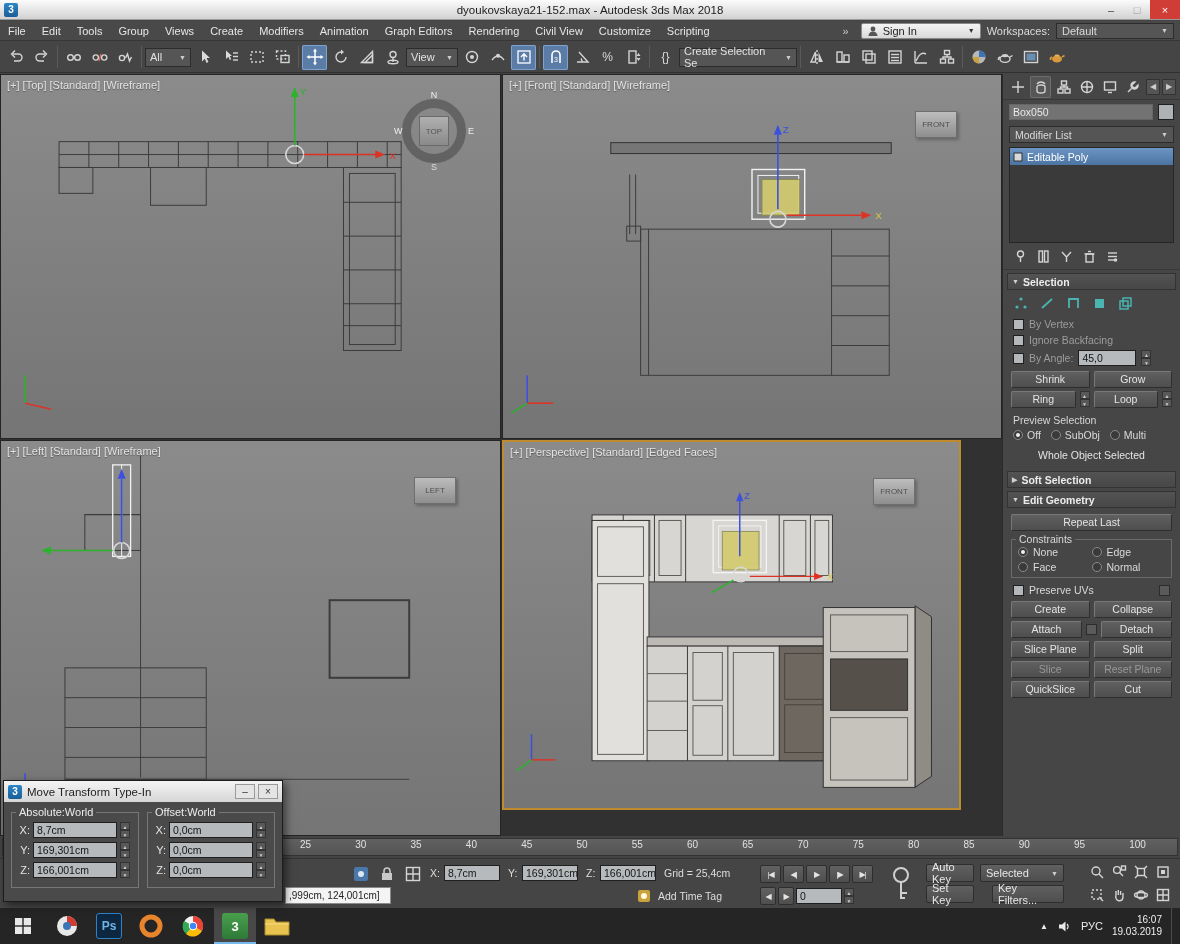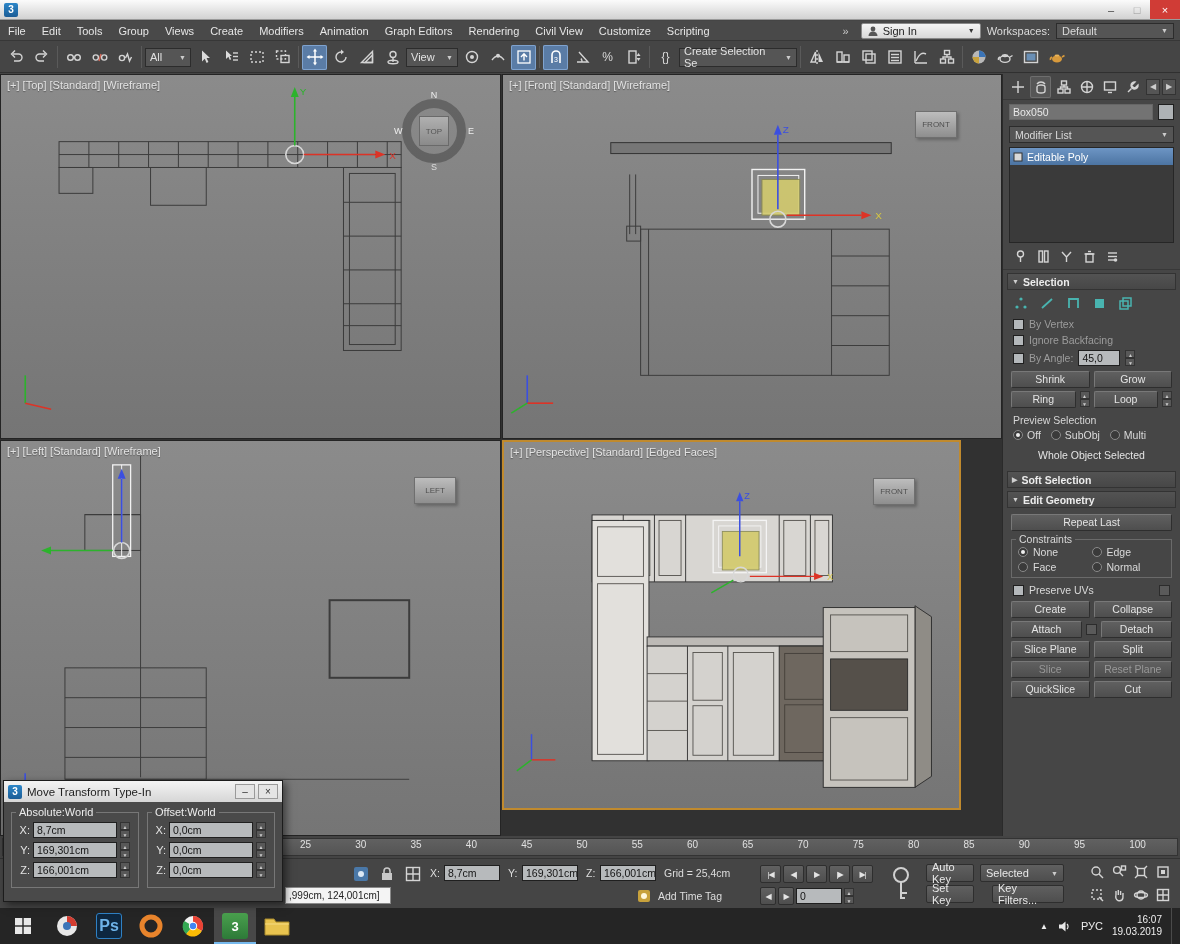--- a/index.html
+++ b/index.html
@@ -135,20 +135,21 @@
   .mrow .mlabel { width:13px; text-align:right; color:#e4e4e4; }
   .mrow .fld { width:84px; }
 </style>
 </head>
 <body>
 
 <div class="titlebar">
   <div class="app-ico">
       <span>3</span>
     </div>
+  <div class="tb-title">dyoukovskaya21-152.max - Autodesk 3ds Max 2018</div>
   <div class="win-btns">
     <div class="wbtn">
         <span>–</span>
       </div>
     <div class="wbtn max">
         <span>□</span>
       </div>
     <div class="wbtn close">
         <span>×</span>
       </div>
@@ -717,21 +718,21 @@
     <span class="cbox"></span>
     <span class="lbl">By Vertex</span>
   </div>
   <div class="crow dim">
     <span class="cbox"></span>
     <span class="lbl">Ignore Backfacing</span>
   </div>
   <div class="crow dim">
     <span class="cbox"></span>
     <span class="lbl">By Angle:</span>
-    <div class="fld" style="width:42px">45,0</div>
+    <div class="fld" style="width:58px">45,0</div>
     <div class="spin">
         <span>▲</span>
         <span>▼</span>
       </div>
   </div>
   <div class="row2">
     <div class="cpbtn">Shrink</div>
     <div class="cpbtn">Grow</div>
   </div>
   <div class="row2">
@@ -973,21 +974,21 @@
       </svg>
   </div>
   <div class="tb-app">
     <svg width="24" height="24" viewBox="0 0 24 24">
         <circle cx="12" cy="12" r="10" fill="#e8e8e8"></circle>
         <path d="M12 2 A10 10 0 0 1 22 12 L12 12 Z" fill="#d23c30"></path>
         <circle cx="12" cy="12" r="4" fill="#3a74b8"></circle>
       </svg>
   </div>
   <div class="tb-app">
-    <div class="tile" style="background:#0d2740;border:1px solid #2f81c4;color:#6fb3e8;font-size:16px">
+    <div class="tile" style="background:#0d2740;border:1px solid #2f81c4;color:#6fb3e8;font-size:12px">
         <span>Ps</span>
       </div>
   </div>
   <div class="tb-app">
     <svg width="24" height="24" viewBox="0 0 24 24">
         <circle cx="12" cy="12" r="9" fill="none" stroke="#e8842c" stroke-width="5"></circle>
       </svg>
   </div>
   <div class="tb-app">
     <svg width="24" height="24" viewBox="0 0 24 24">

